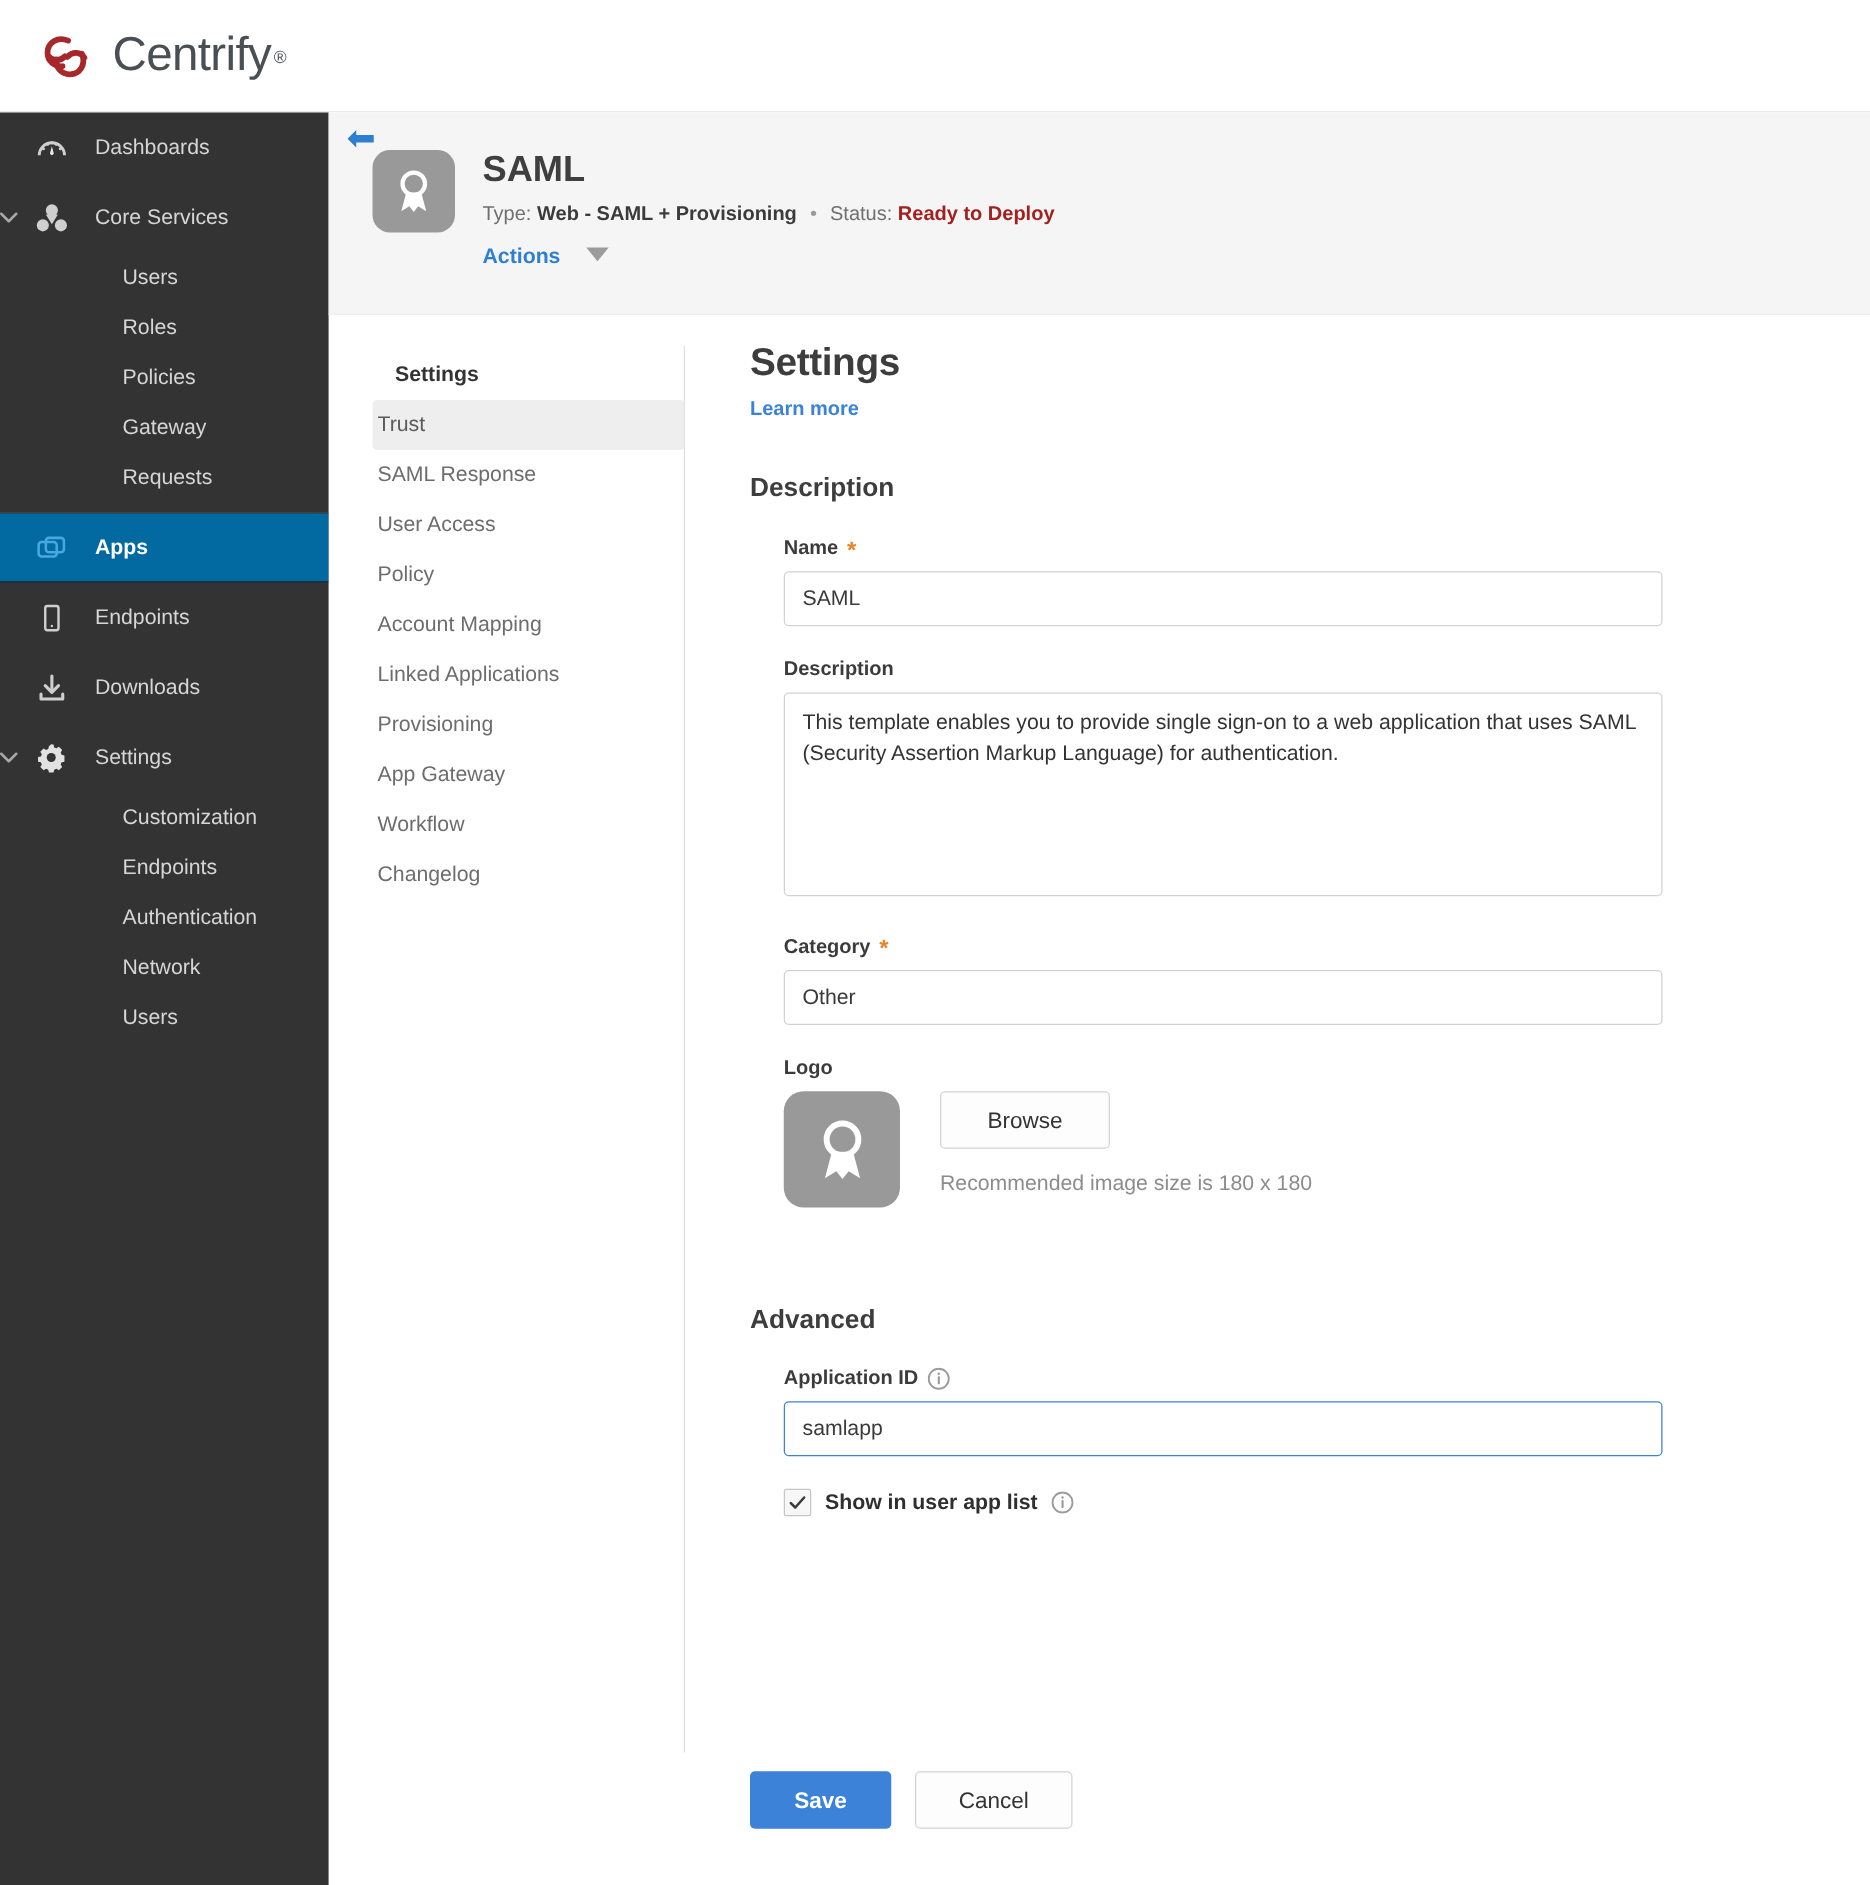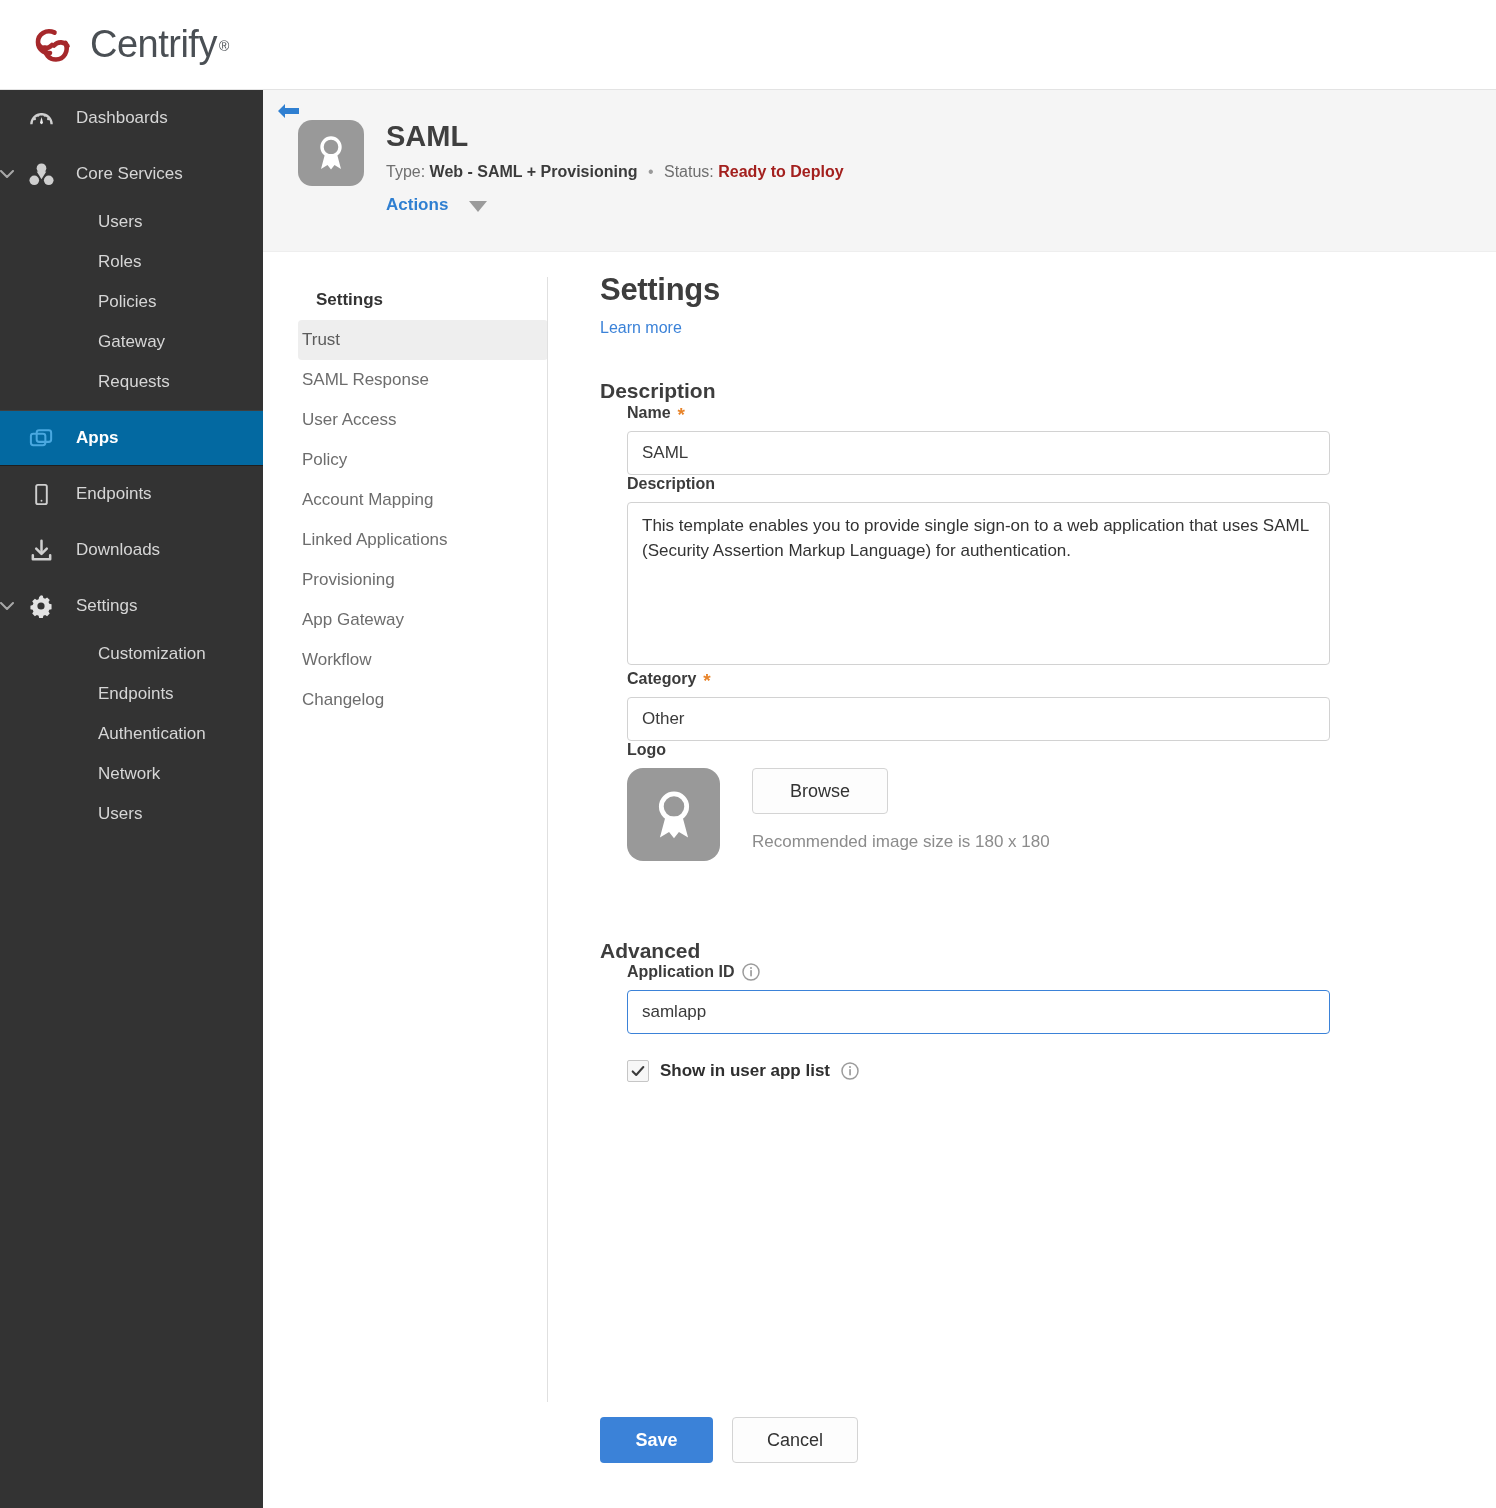--- a/index.html
+++ b/index.html
@@ -62,21 +62,21 @@
   .app-head-row { position:absolute; left:35px; top:30px; display:flex; gap:22px; }
   .app-badge {
     width:66px; height:66px; border-radius:14px; background:#999999;
     display:flex; align-items:center; justify-content:center; flex:0 0 66px;
   }
   .app-title { font-size:29px; font-weight:bold; color:#3f3f3f; line-height:1; margin-top:2px; }
   .app-meta { font-size:16px; color:#6f6f6f; margin-top:12px; white-space:nowrap; }
   .app-meta b { color:#3b3b3b; }
   .app-meta .sep { color:#9a9a9a; margin:0 6px; }
   .app-meta .status-val { color:#a3201e; font-weight:bold; }
-  .actions-row { margin-top:14px; display:flex; align-items:center; gap:21px; cursor:pointer; }
+  .actions-row { margin-top:14px; display:flex; align-items:flex-start; gap:21px; cursor:pointer; }
   .actions-link { color:#2f7fd1; font-size:17px; font-weight:bold; }
   .caret-down {
     width:0;height:0;border-left:9px solid transparent;border-right:9px solid transparent;
     border-top:11px solid #9b9b9b; margin-top:3px;
   }
 
   
   .body-area { position:relative; width:1233px; }
   .tablist { position:absolute; left:35px; top:32px; width:250px; }
   .tablist-head { font-size:17px; font-weight:bold; color:#333; padding:6px 0 10px 18px; }
@@ -84,23 +84,23 @@
     height:40px; display:flex; align-items:center; padding-left:4px;
     font-size:17px; color:#6d6d6d; border-radius:4px; cursor:pointer;
   }
   .tab.selected { background:#eeeeee; color:#5c5c5c; }
   .divider {
     position:absolute; left:284px; top:25px; width:1px; height:1125px; background:#e0e0e0;
   }
 
   .content { position:absolute; left:337px; top:20px; width:800px; }
   .content h1 { font-size:31px; font-weight:bold; color:#3d3d3d; letter-spacing:-0.3px; }
-  .learn-more { display:inline-block; margin-top:11px; color:#3b82d8; font-size:16px; font-weight:normal; cursor:pointer; }
+  .learn-more { display:inline-block; margin-top:11px; color:#3b82d8; font-size:16px; font-weight:bold; cursor:pointer; }
   .sec-title { font-size:21px; font-weight:bold; color:#3d3d3d; margin-top:42px; }
-  .field { margin-left:27px; }
+  .field { margin-left:27px; margin-top:26px; }
   .flabel { font-size:16px; color:#3b3b3b; font-weight:bold; margin-bottom:9px; display:flex; align-items:center; gap:7px;}
   .req { color:#e8842a; font-size:19px; line-height:1; position:relative; top:2px;}
   .inp {
     width:703px; height:44px; border:1px solid #d2d2d2; border-radius:4px;
     background:#fff; font-size:17px; color:#3a3a3a; padding:0 14px;
     font-family:"Liberation Sans", sans-serif;
   }
   .inp.focused { border:1px solid #3b82d8; }
   .txtarea {
     width:703px; height:163px; border:1px solid #d2d2d2; border-radius:4px;

